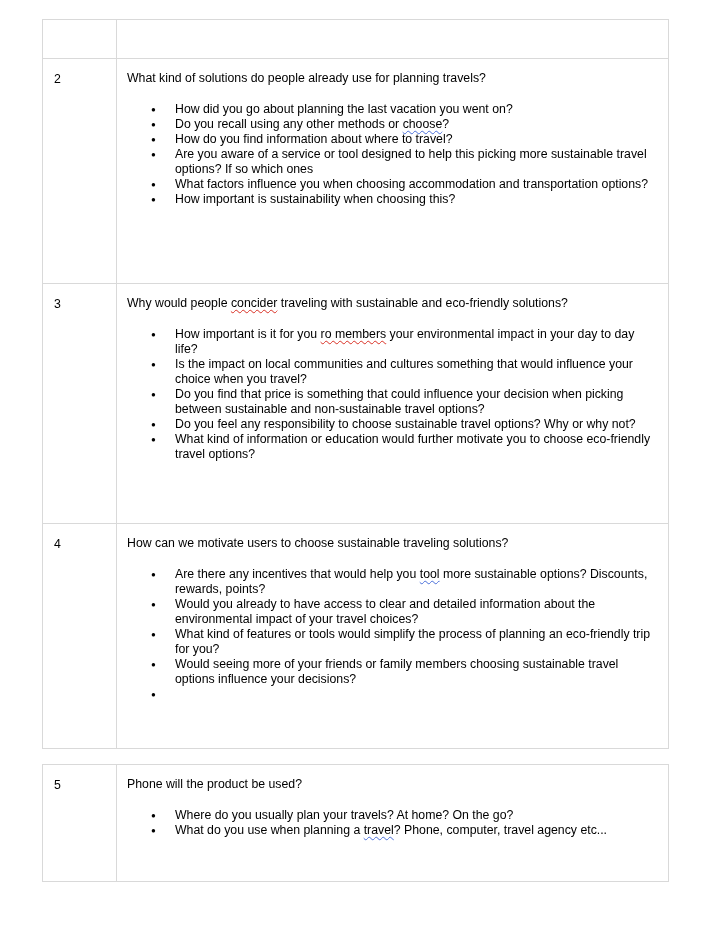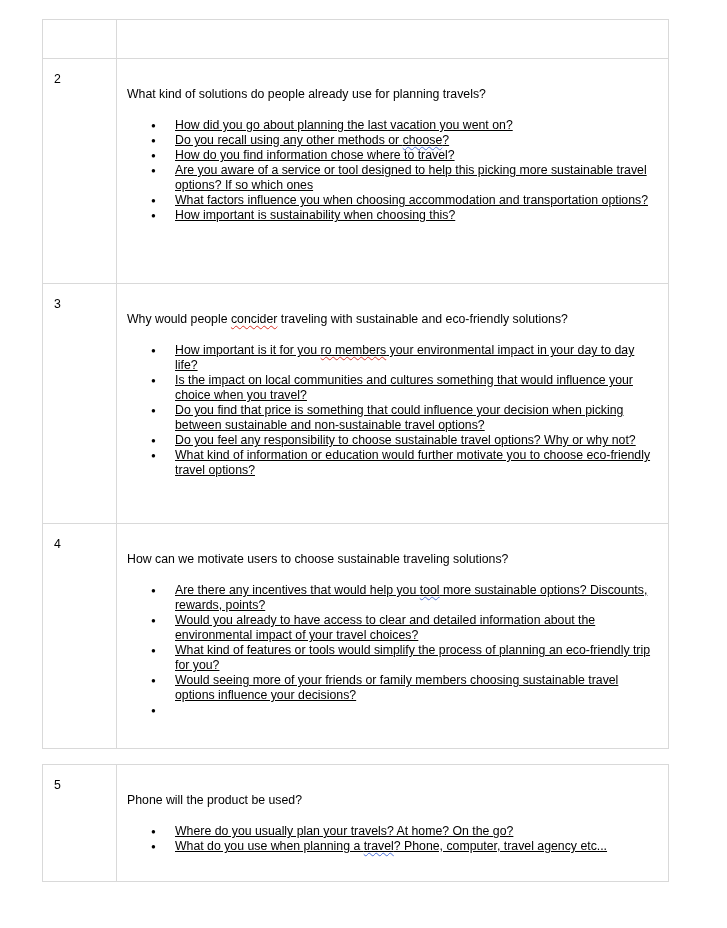--- a/index.html
+++ b/index.html
@@ -2,23 +2,23 @@
 <html><head>
   <meta charset="utf-8">
   <style>
     html, body { margin: 0; padding: 0; background: #ffffff; }
     body { width: 727px; height: 928px; position: relative; font-family: "Liberation Sans", sans-serif; color: #000; font-size: 12.3px; }
     .tbl { position: absolute; left: 42px; width: 627px; border-collapse: collapse; table-layout: fixed; }
     .tbl td { border: 1px solid #d9d9d9; vertical-align: top; padding: 0; }
     .tbl td.num { width: 73px; }
     .num-text { display: block; padding: 13px 0 0 11px; line-height: 14px; }
     .q { display: block; padding: 12px 10px 0 10px; line-height: 14px; }
-    .q-title { display: block; margin-top: 16px; }
+    .q-title { display: block; }
     ul { margin: 17px 0 0 0; padding: 0 0 0 48px; list-style: none; }
-    li { position: relative; line-height: 15px; text-decoration: underline; }
+    li { position: relative; line-height: 15px; }
     li::before { content: "\25CF"; position: absolute; left: -24px; top: 0; font-size: 8px; line-height: 15px; }
     .squig { text-decoration: underline wavy; text-decoration-thickness: 1px; text-underline-offset: 2px; }
     .squig-red { text-decoration-color: #d93025; }
     .squig-blue { text-decoration-color: #4a6fd9; }
   </style>
 </head>
 <body>
 
 <table class="tbl" style="top:19px;">
   <tbody>
@@ -31,21 +31,21 @@
   <tr style="height:225px;">
     <td class="num">
           <span class="num-text">2</span>
         </td>
     <td>
       <div class="q">
         <span class="q-title">What kind of solutions do people already use for planning travels?</span>
         <ul>
           <li>How did you go about planning the last vacation you went on?</li>
           <li><span class="sq">Do you recall using any other methods or <span class="squig squig-blue">choose</span>?</span></li>
-          <li>How do you find information chose where to travel?</li>
+          <li>How do you find information about where to travel?</li>
           <li>Are you aware of a service or tool designed to help this picking more sustainable travel options? If so which ones</li>
           <li>What factors influence you when choosing accommodation and transportation options?</li>
           <li>How important is sustainability when choosing this?</li>
         </ul>
       </div>
     </td>
   </tr>
   <tr style="height:240px;">
     <td class="num">
           <span class="num-text">3</span>

